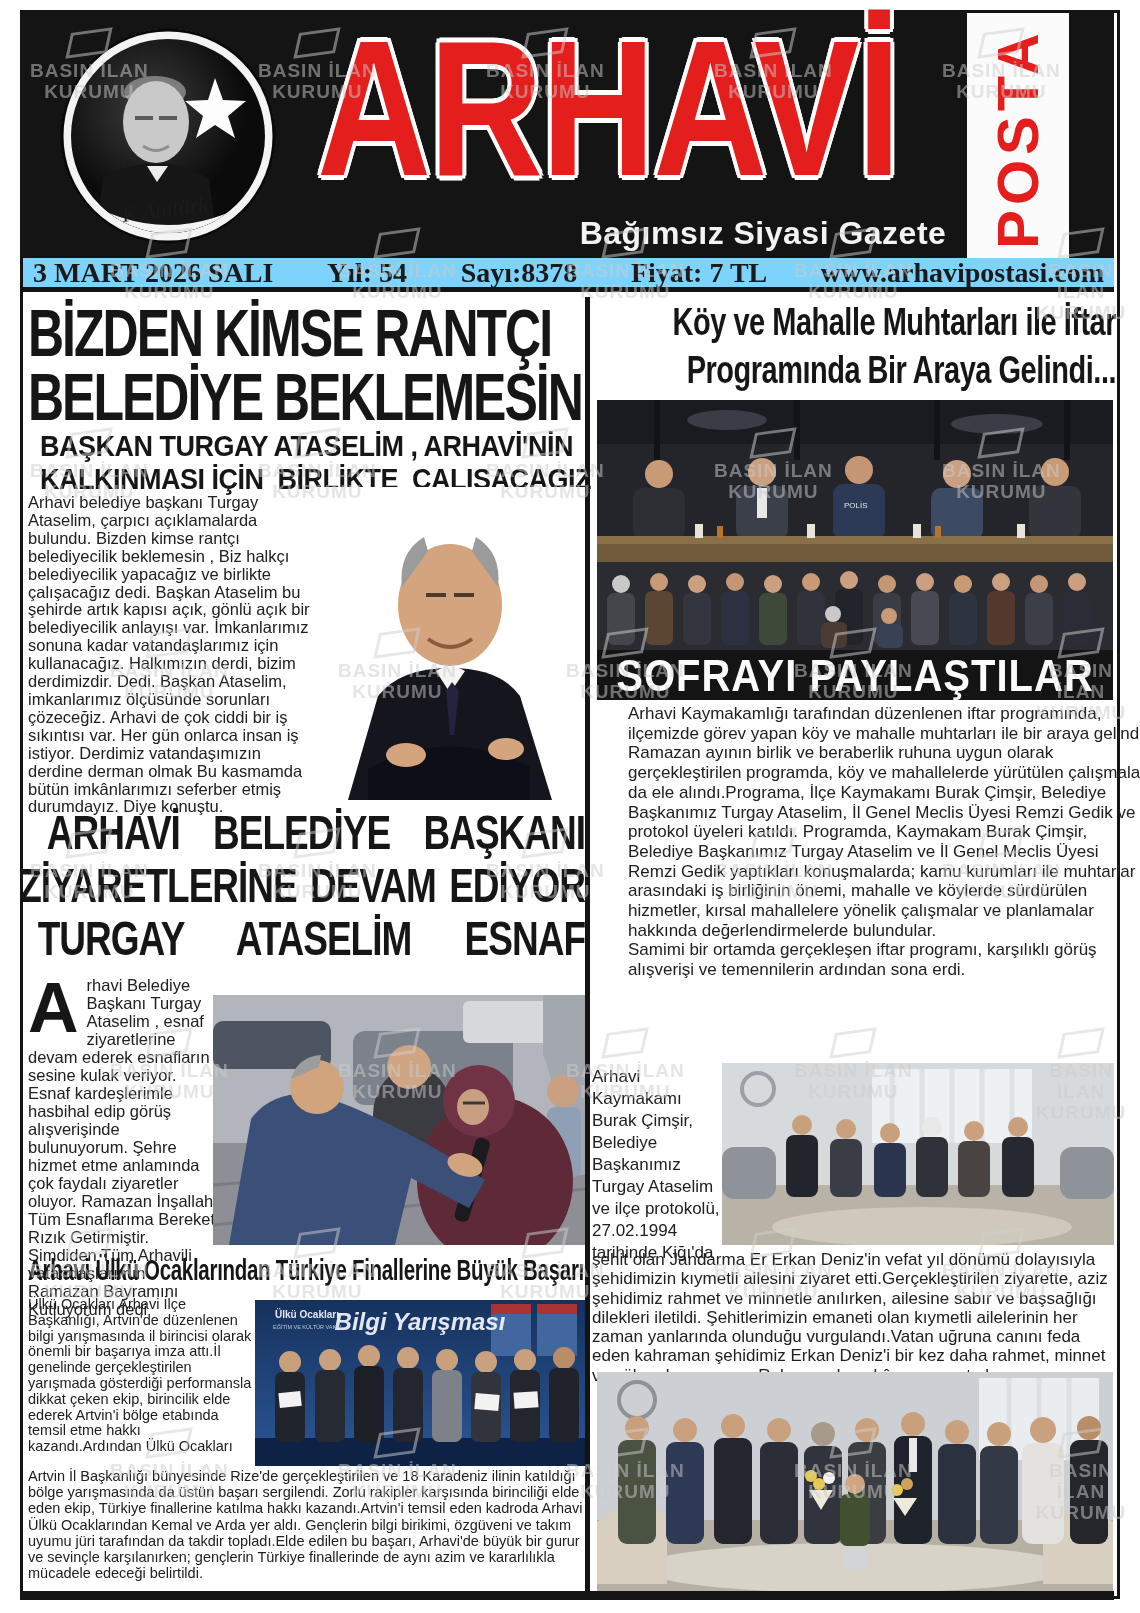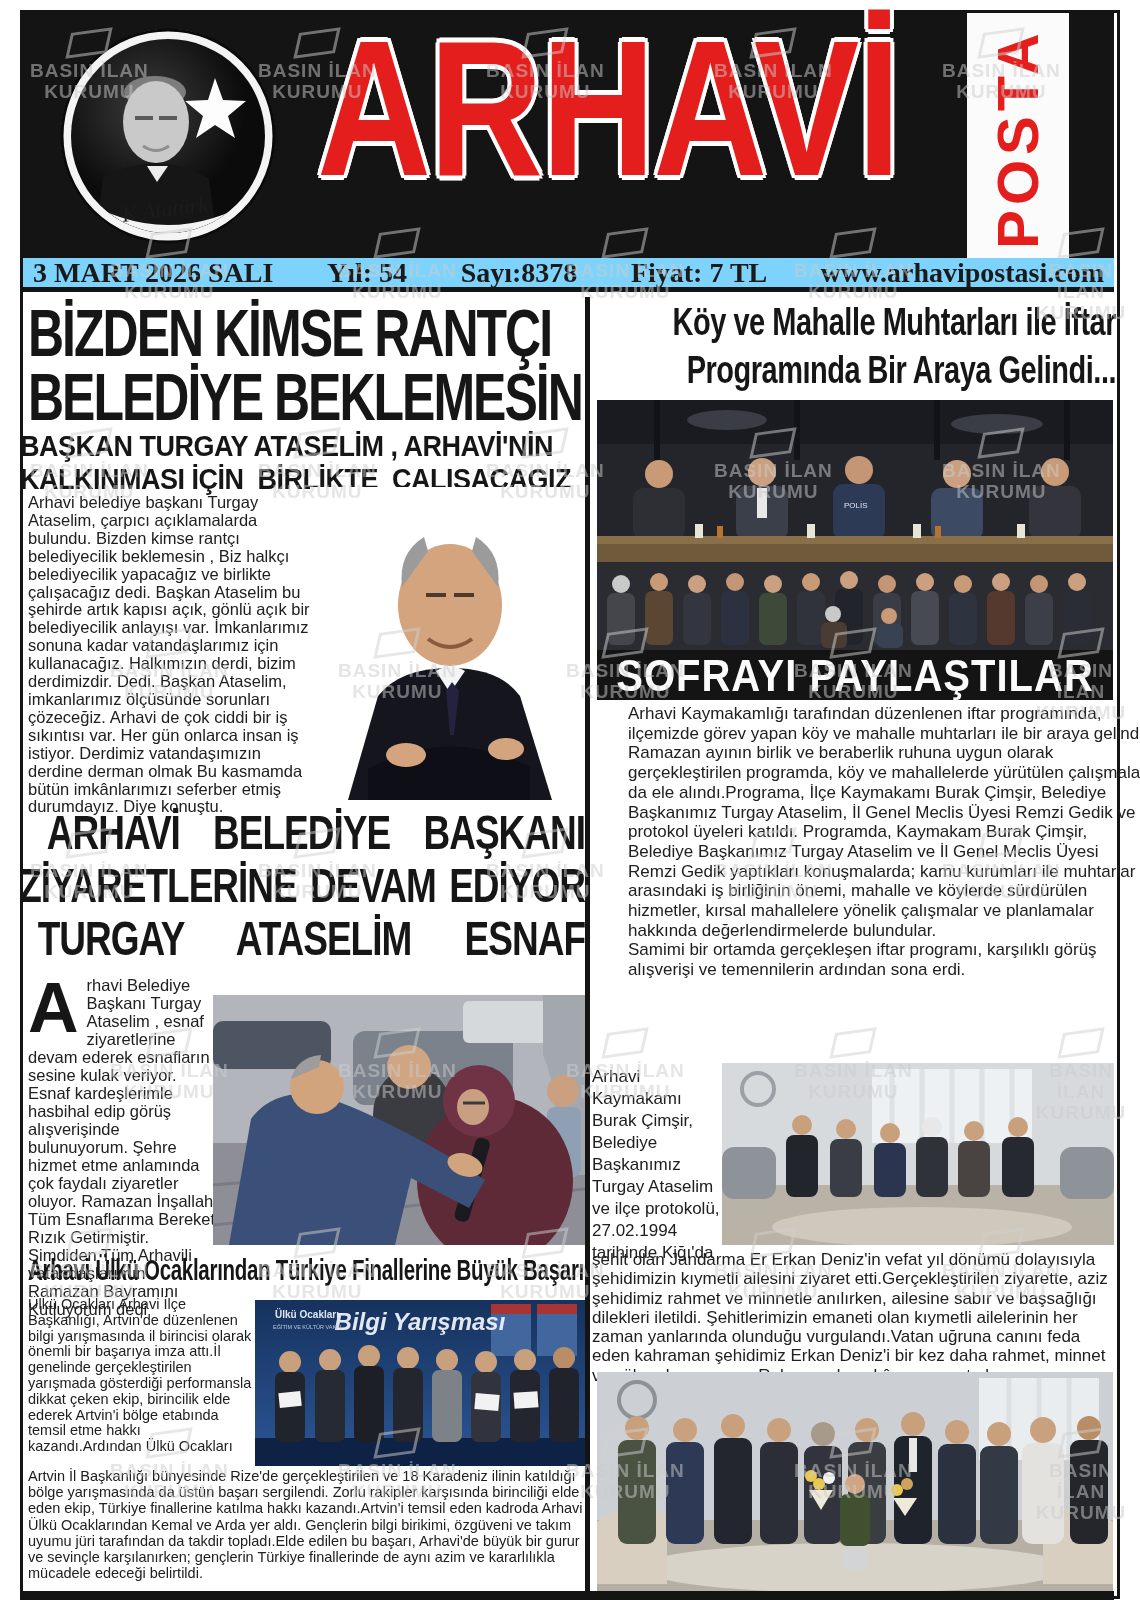--- a/index.html
+++ b/index.html
@@ -77,20 +77,21 @@
         <path d="M48 152 q52 -30 106 0 l8 60 h-122z" fill="#161616"></path>
         <path d="M92 140 l10 16 11 -16z" fill="#ececec"></path>
         <path d="M18 168 q95 62 190 0 v60 h-190z" fill="#f4f4f4"></path>
         <text x="68" y="196" font-size="22" font-style="italic" font-family="Liberation Serif, serif" fill="#1c1c1c" transform="rotate(-7 68 196)">K.Atatürk</text>
       </g>
       <circle cx="113" cy="110" r="106" fill="none" stroke="#0a0a0a" stroke-width="3"></circle>
     </svg>
     <div class="mast-title-wrap">
       <span class="mast-title">ARHAVİ</span>
     </div>
+    <div class="mast-subtitle">Bağımsız Siyasi Gazete</div>
     <div class="posta-strip">
       <span class="posta-text">POSTA</span>
     </div>
   </header>
 
   <div class="dateline">
     <span>3 MART 2026 SALI</span>
     <span>Yıl: 54</span>
     <span>Sayı:8378</span>
     <span>Fiyat: 7 TL</span>
@@ -101,21 +102,21 @@
   <div class="bottom-bar"></div>
 
   <div class="abs" style="left:28px;top:301px;width:557px">
     <div class="hl" style="height:64px">
         <span style="font-size:50px;letter-spacing:-2px;transform:scaleY(1.33)">BİZDEN KİMSE RANTÇI</span>
       </div>
     <div class="hl" style="height:64px">
         <span style="font-size:50px;letter-spacing:-2px;transform:scaleY(1.33)">BELEDİYE BEKLEMESİN</span>
       </div>
   </div>
-  <div class="abs" style="left:20px;top:430px;width:557px">
+  <div class="abs" style="left:40px;top:430px;width:557px">
     <div class="hl" style="height:33px">
         <span style="font-size:27px;letter-spacing:-0.5px;transform:scaleY(1.1)">BAŞKAN TURGAY ATASELİM , ARHAVİ'NİN</span>
       </div>
     <div class="hl" style="height:33px">
         <span style="font-size:27px;letter-spacing:-0.5px;transform:scaleY(1.1)">KALKINMASI İÇİN  BİRLİKTE  ÇALIŞACAGIZ</span>
       </div>
   </div>
   <p class="abs body" style="left:28px;top:494px;width:292px;margin:0;font-size:16.5px;line-height:17.9px">Arhavi belediye başkanı Turgay Ataselim, çarpıcı açıklamalarda bulundu. Bizden kimse rantçı belediyecilik beklemesin , Biz halkçı belediyecilik yapacağız ve birlikte çalışacağız dedi. Başkan Ataselim bu şehirde artık kapısı açık, gönlü açık bir belediyecilik anlayışı var. İmkanlarımızı sonuna kadar vatandaşlarımız için kullanacağız. Halkımızın derdi, bizim derdimizdir. Dedi. Başkan Ataselim, imkanlarımız ölçüsünde sorunları çözeceğiz. Arhavi de çok ciddi bir iş sıkıntısı var. Her gün onlarca insan iş istiyor. Derdimiz vatandaşımızın derdine derman olmak Bu kasmamda bütün imkânlarımızı seferber etmiş durumdayız. Diye konuştu.</p>
 
   <svg class="abs" style="left:310px;top:487px" width="275" height="313" viewBox="0 0 275 313">

